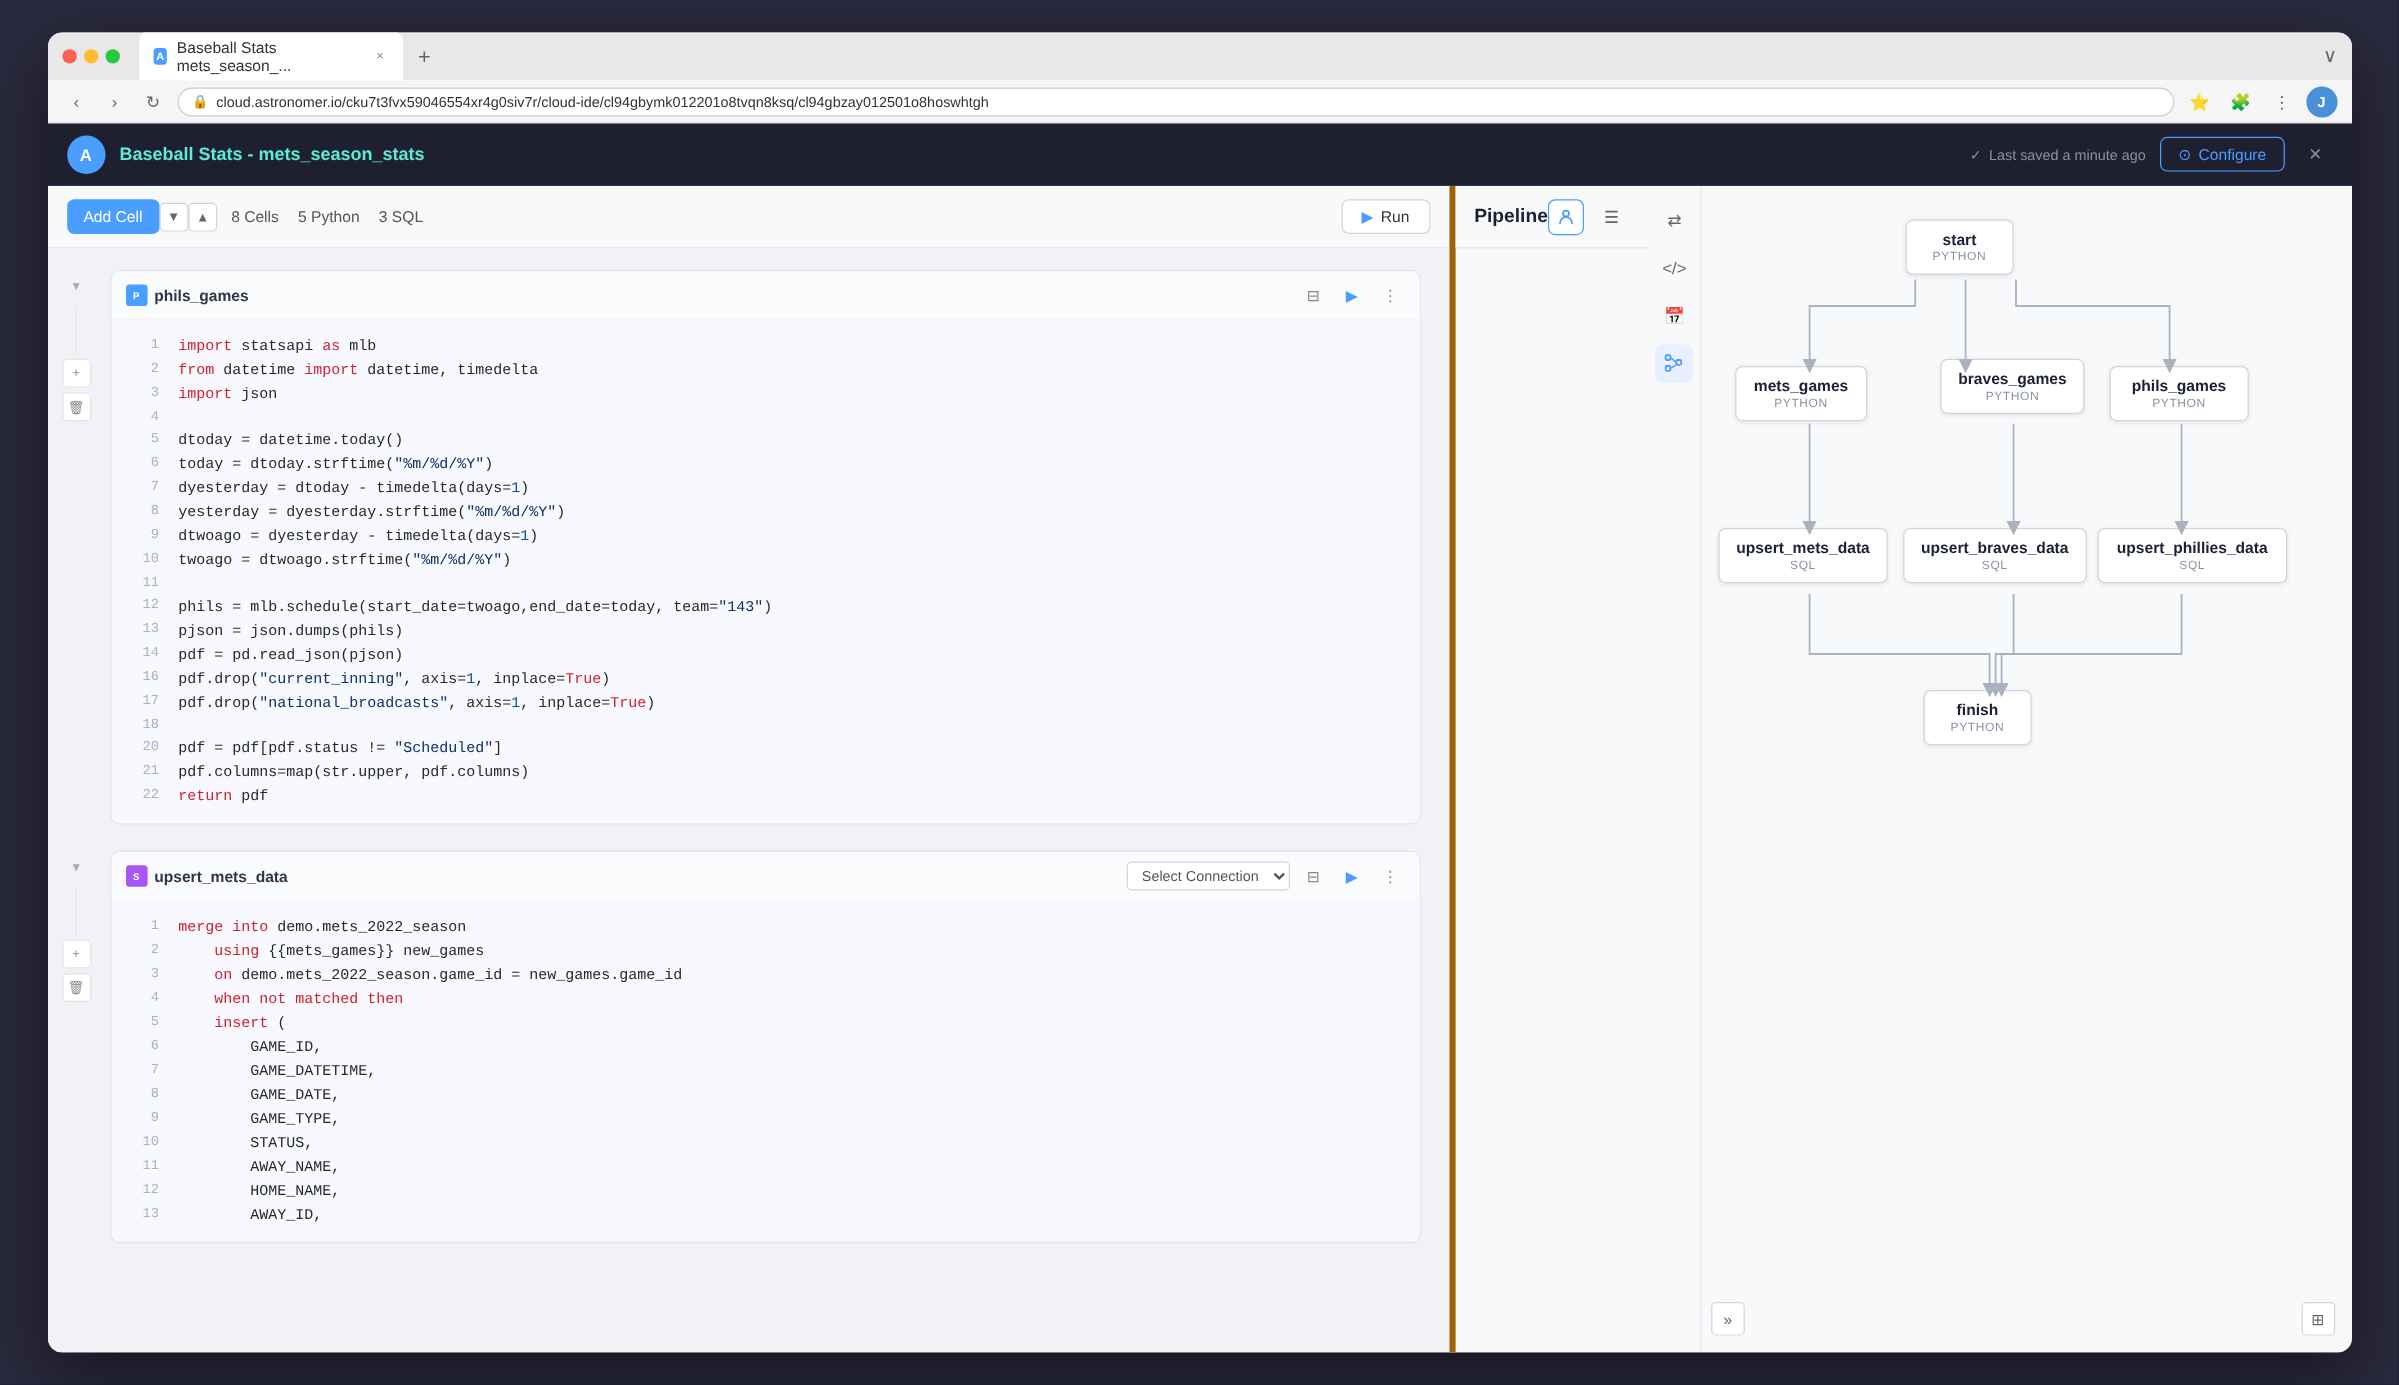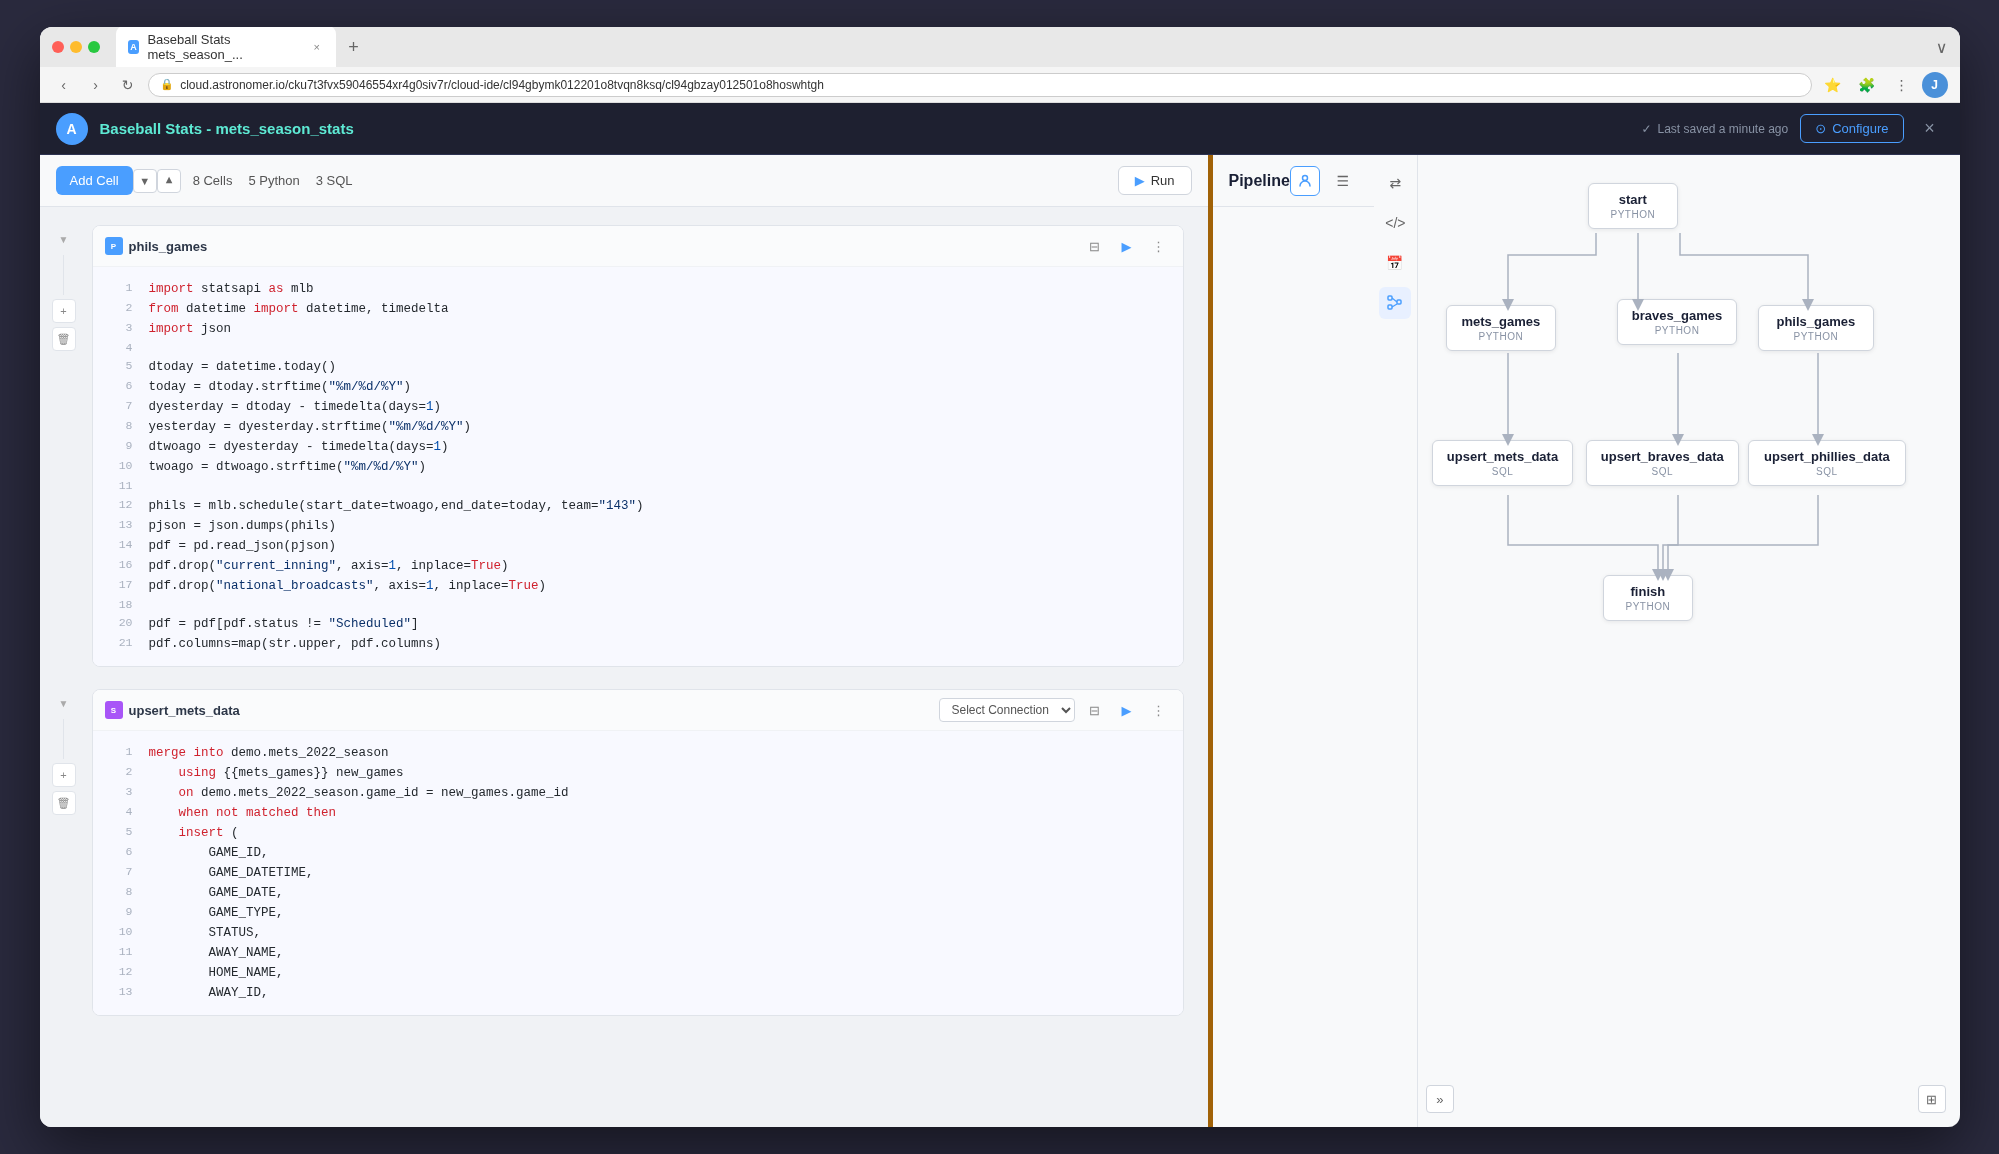--- a/index.html
+++ b/index.html
@@ -788,20 +788,24 @@
                       <span class="line-content"></span>
                     </div>
                   <div class="code-line">
                       <span class="line-num">20</span>
                       <span class="line-content">pdf = pdf[pdf.status != <span class="str">"Scheduled"</span>]</span>
                     </div>
                   <div class="code-line">
                       <span class="line-num">21</span>
                       <span class="line-content">pdf.columns=map(str.upper, pdf.columns)</span>
                     </div>
+                  <div class="code-line">
+                      <span class="line-num">22</span>
+                      <span class="line-content"><span class="kw">return</span> pdf</span>
+                    </div>
                 </div>
               </div>
             </div>
 
             <div style="position:relative;display:flex;align-items:flex-start;margin:6px 12px 0;">
               <div style="display:flex;flex-direction:column;align-items:center;margin-right:4px;padding-top:10px;">
                 <button class="cell-action-btn" style="font-size:10px;color:#aaa;">▼</button>
                 <div style="width:1px;flex:1;background:#e0e4ea;margin:4px 0;min-height:40px;"></div>
                 <button class="cell-side-btn" style="border:1px solid #e0e4ea;background:white;">+</button>
                 <button class="cell-side-btn" style="border:1px solid #e0e4ea;background:white;margin-top:4px;">🗑</button>

